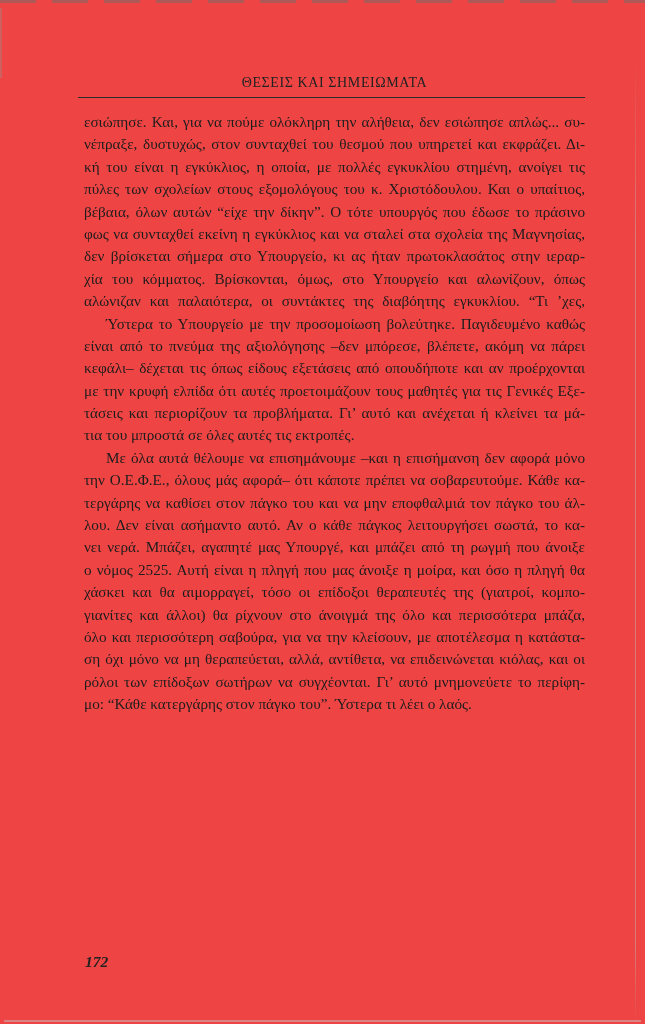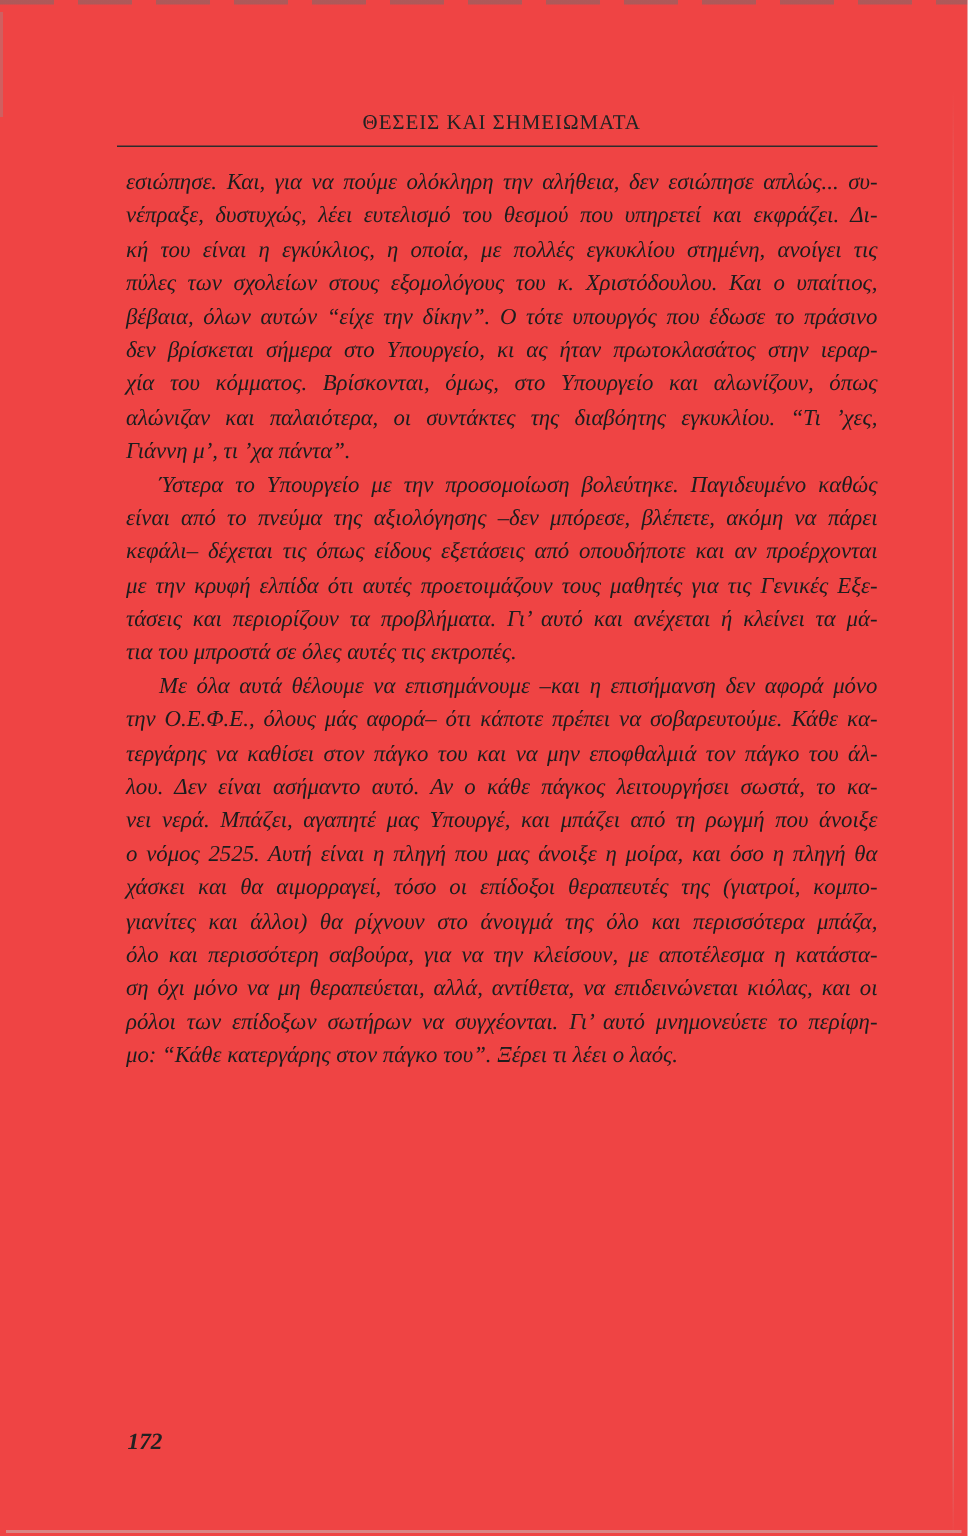--- a/index.html
+++ b/index.html
@@ -42,21 +42,21 @@
   }
   .header-rule {
     position: absolute; top: 97px; left: 78px; width: 507px;
     border-top: 1.4px solid #2c2c2c;
   }
   .text-block {
     position: absolute; top: 111px; left: 84px; width: 501px;
     font-size: 15.2px;
     color: #1d1d1d;
   }
-  .paragraph { margin: 0; font-style: italic; }
+  .paragraph { margin: 0; }
   .line {
     line-height: 22.4px;
     height: 22.4px;
     white-space: nowrap;
     text-align: justify;
     text-align-last: justify;
     overflow: visible;
   }
   .line.last { text-align-last: left; }
   .line.indent { text-indent: 22px; }
@@ -77,28 +77,28 @@
   <div class="scan-edge-right"></div>
   <div class="scan-edge-bottom"></div>
 
   <div class="header">ΘΕΣΕΙΣ ΚΑΙ ΣΗΜΕΙΩΜΑΤΑ</div>
 
   <div class="header-rule"></div>
 
   <div class="text-block">
       <div class="paragraph">
         <div class="line">εσιώπησε. Και, για να πούμε ολόκληρη την αλήθεια, δεν εσιώπησε απλώς... συ-</div>
-        <div class="line">νέπραξε, δυστυχώς, λέει ευτελισμό του θεσμού που υπηρετεί και εκφράζει. Δι-</div>
+        <div class="line">νέπραξε, δυστυχώς, στον συνταχθεί του θεσμού που υπηρετεί και εκφράζει. Δι-</div>
         <div class="line">κή του είναι η εγκύκλιος, η οποία, με πολλές εγκυκλίου στημένη, ανοίγει τις</div>
         <div class="line">πύλες των σχολείων στους εξομολόγους του κ. Χριστόδουλου. Και ο υπαίτιος,</div>
         <div class="line">βέβαια, όλων αυτών “είχε την δίκην”. Ο τότε υπουργός που έδωσε το πράσινο</div>
+        <div class="line">φως να συνταχθεί εκείνη η εγκύκλιος και να σταλεί στα σχολεία της Μαγνησίας,</div>
         <div class="line">δεν βρίσκεται σήμερα στο Υπουργείο, κι ας ήταν πρωτοκλασάτος στην ιεραρ-</div>
         <div class="line">χία του κόμματος. Βρίσκονται, όμως, στο Υπουργείο και αλωνίζουν, όπως</div>
         <div class="line">αλώνιζαν και παλαιότερα, οι συντάκτες της διαβόητης εγκυκλίου. “Τι ’χες,</div>
-        <div class="line last">Γιάννη μ’, τι ’χα πάντα”.</div>
       </div>
       <div class="paragraph">
         <div class="line indent">Ύστερα το Υπουργείο με την προσομοίωση βολεύτηκε. Παγιδευμένο καθώς</div>
         <div class="line">είναι από το πνεύμα της αξιολόγησης –δεν μπόρεσε, βλέπετε, ακόμη να πάρει</div>
         <div class="line">κεφάλι– δέχεται τις όπως είδους εξετάσεις από οπουδήποτε και αν προέρχονται</div>
         <div class="line">με την κρυφή ελπίδα ότι αυτές προετοιμάζουν τους μαθητές για τις Γενικές Εξε-</div>
         <div class="line">τάσεις και περιορίζουν τα προβλήματα. Γι’ αυτό και ανέχεται ή κλείνει τα μά-</div>
         <div class="line last">τια του μπροστά σε όλες αυτές τις εκτροπές.</div>
       </div>
       <div class="paragraph">
@@ -106,18 +106,18 @@
         <div class="line">την Ο.Ε.Φ.Ε., όλους μάς αφορά– ότι κάποτε πρέπει να σοβαρευτούμε. Κάθε κα-</div>
         <div class="line">τεργάρης να καθίσει στον πάγκο του και να μην εποφθαλμιά τον πάγκο του άλ-</div>
         <div class="line">λου. Δεν είναι ασήμαντο αυτό. Αν ο κάθε πάγκος λειτουργήσει σωστά, το κα-</div>
         <div class="line">νει νερά. Μπάζει, αγαπητέ μας Υπουργέ, και μπάζει από τη ρωγμή που άνοιξε</div>
         <div class="line">ο νόμος 2525. Αυτή είναι η πληγή που μας άνοιξε η μοίρα, και όσο η πληγή θα</div>
         <div class="line">χάσκει και θα αιμορραγεί, τόσο οι επίδοξοι θεραπευτές της (γιατροί, κομπο-</div>
         <div class="line">γιανίτες και άλλοι) θα ρίχνουν στο άνοιγμά της όλο και περισσότερα μπάζα,</div>
         <div class="line">όλο και περισσότερη σαβούρα, για να την κλείσουν, με αποτέλεσμα η κατάστα-</div>
         <div class="line">ση όχι μόνο να μη θεραπεύεται, αλλά, αντίθετα, να επιδεινώνεται κιόλας, και οι</div>
         <div class="line">ρόλοι των επίδοξων σωτήρων να συγχέονται. Γι’ αυτό μνημονεύετε το περίφη-</div>
-        <div class="line last">μο: “Κάθε κατεργάρης στον πάγκο του”. Ξέρει τι λέει ο λαός.</div>
+        <div class="line last">μο: “Κάθε κατεργάρης στον πάγκο του”. Ύστερα τι λέει ο λαός.</div>
       </div>
     </div>
 
   <div class="page-number">172</div>
 </div>
 
 </body></html>

